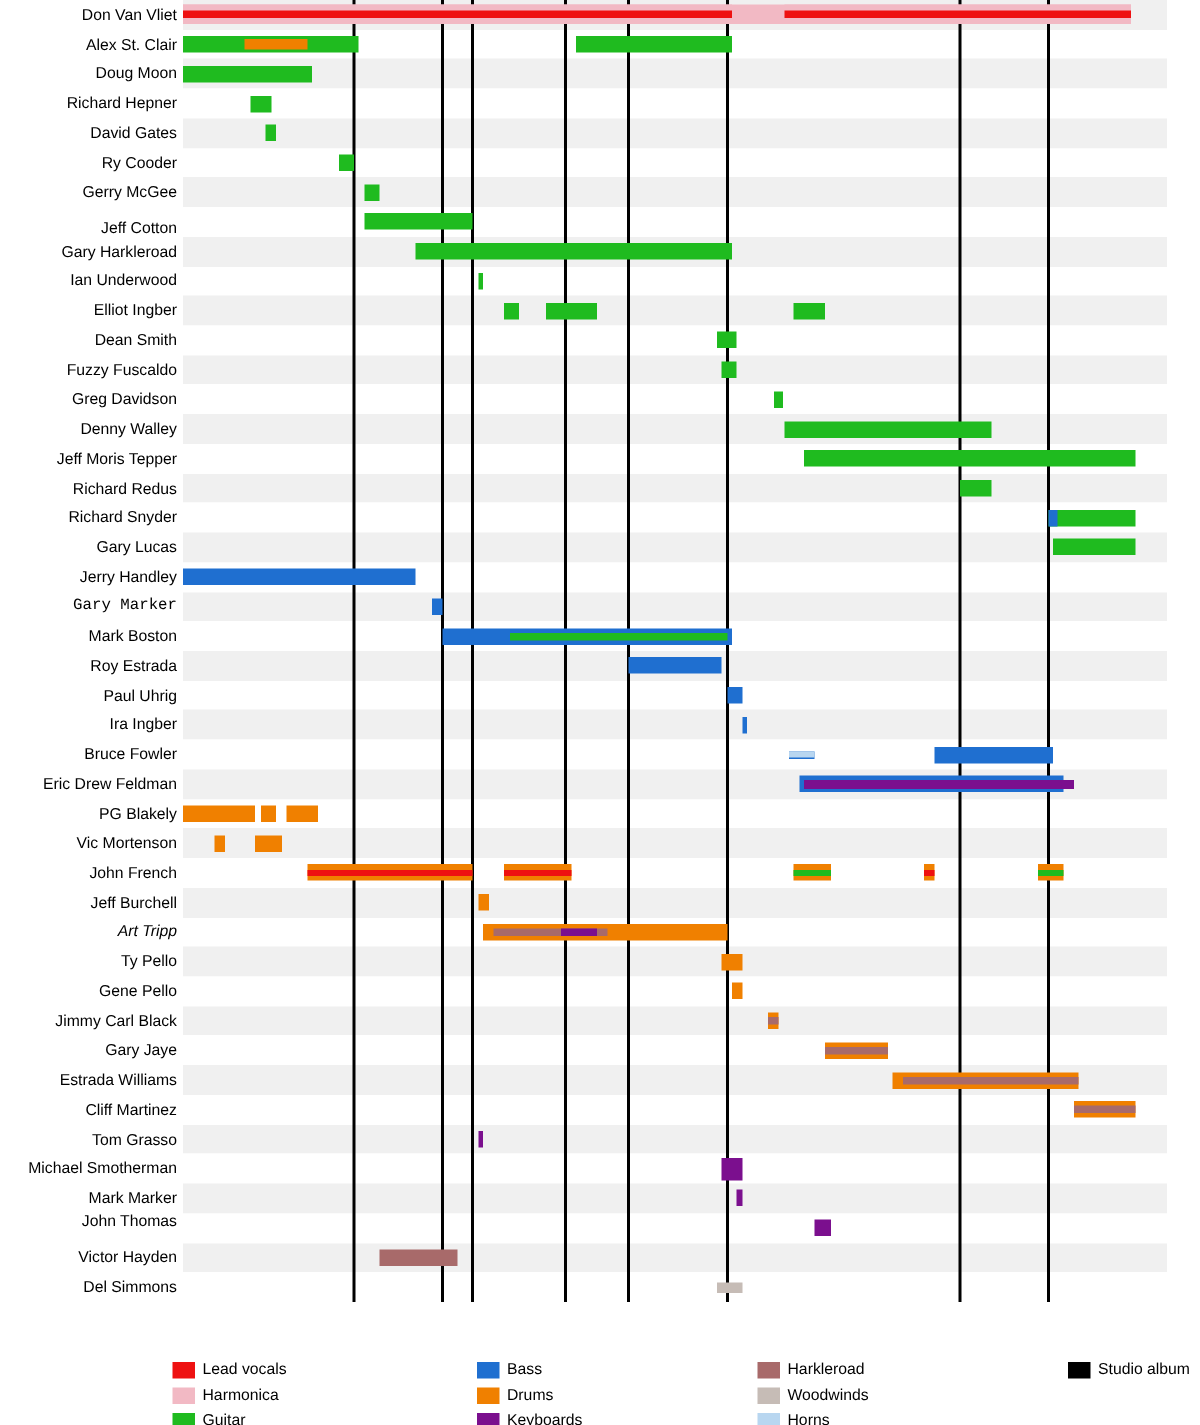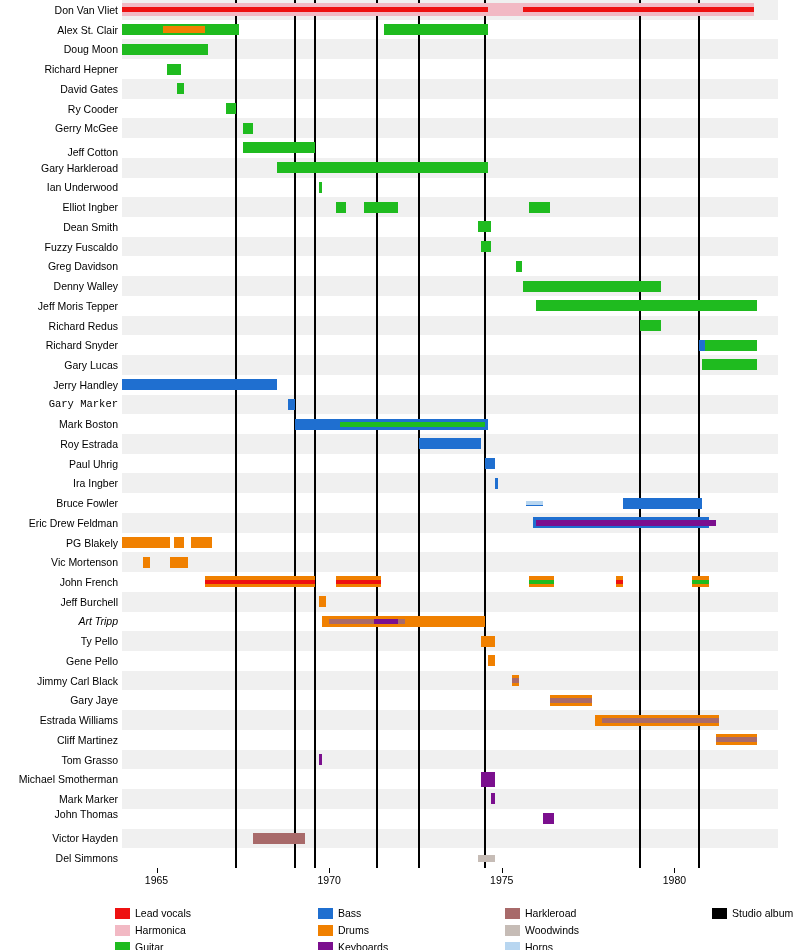--- a/index.html
+++ b/index.html
@@ -255,30 +255,20 @@
       <div class="bar" style="left: 479.916px; width: 117.389px; height: 5px; top: 717.545px; background: rgb(168, 106, 106);"></div>
       <div class="bar" style="left: 593.853px; width: 41.4316px; height: 11px; top: 734.273px; background: rgb(240, 128, 0);"></div>
       <div class="bar" style="left: 593.853px; width: 41.4316px; height: 5px; top: 737.273px; background: rgb(168, 106, 106);"></div>
       <div class="bar" style="left: 196.8px; width: 3.45263px; height: 11px; top: 754px; background: rgb(123, 15, 142);"></div>
       <div class="bar" style="left: 359.074px; width: 13.8105px; height: 15px; top: 771.727px; background: rgb(123, 15, 142);"></div>
       <div class="bar" style="left: 369.432px; width: 3.45263px; height: 11px; top: 793.455px; background: rgb(123, 15, 142);"></div>
       <div class="bar" style="left: 421.221px; width: 10.3579px; height: 11px; top: 813.182px; background: rgb(123, 15, 142);"></div>
       <div class="bar" style="left: 131.2px; width: 51.7895px; height: 11px; top: 832.909px; background: rgb(168, 106, 106);"></div>
       <div class="bar" style="left: 355.621px; width: 17.2632px; height: 7px; top: 854.636px; background: rgb(198, 188, 182);"></div>
     </div>
-  <div class="axis">
-      <div class="tick" style="left: 34.5263px;"></div>
-      <div class="ticklabel" style="left: 34.5263px;">1965</div>
-      <div class="tick" style="left: 207.158px;"></div>
-      <div class="ticklabel" style="left: 207.158px;">1970</div>
-      <div class="tick" style="left: 379.789px;"></div>
-      <div class="ticklabel" style="left: 379.789px;">1975</div>
-      <div class="tick" style="left: 552.421px;"></div>
-      <div class="ticklabel" style="left: 552.421px;">1980</div>
-    </div>
   <div class="legend">
       <div class="legend-item" style="left: 115px; top: 10px;">
         <span class="legend-swatch" style="background: rgb(238, 17, 17);"></span>
         <span class="legend-text">Lead vocals</span>
       </div>
       <div class="legend-item" style="left: 115px; top: 27px;">
         <span class="legend-swatch" style="background: rgb(242, 185, 196);"></span>
         <span class="legend-text">Harmonica</span>
       </div>
       <div class="legend-item" style="left: 115px; top: 44px;">

